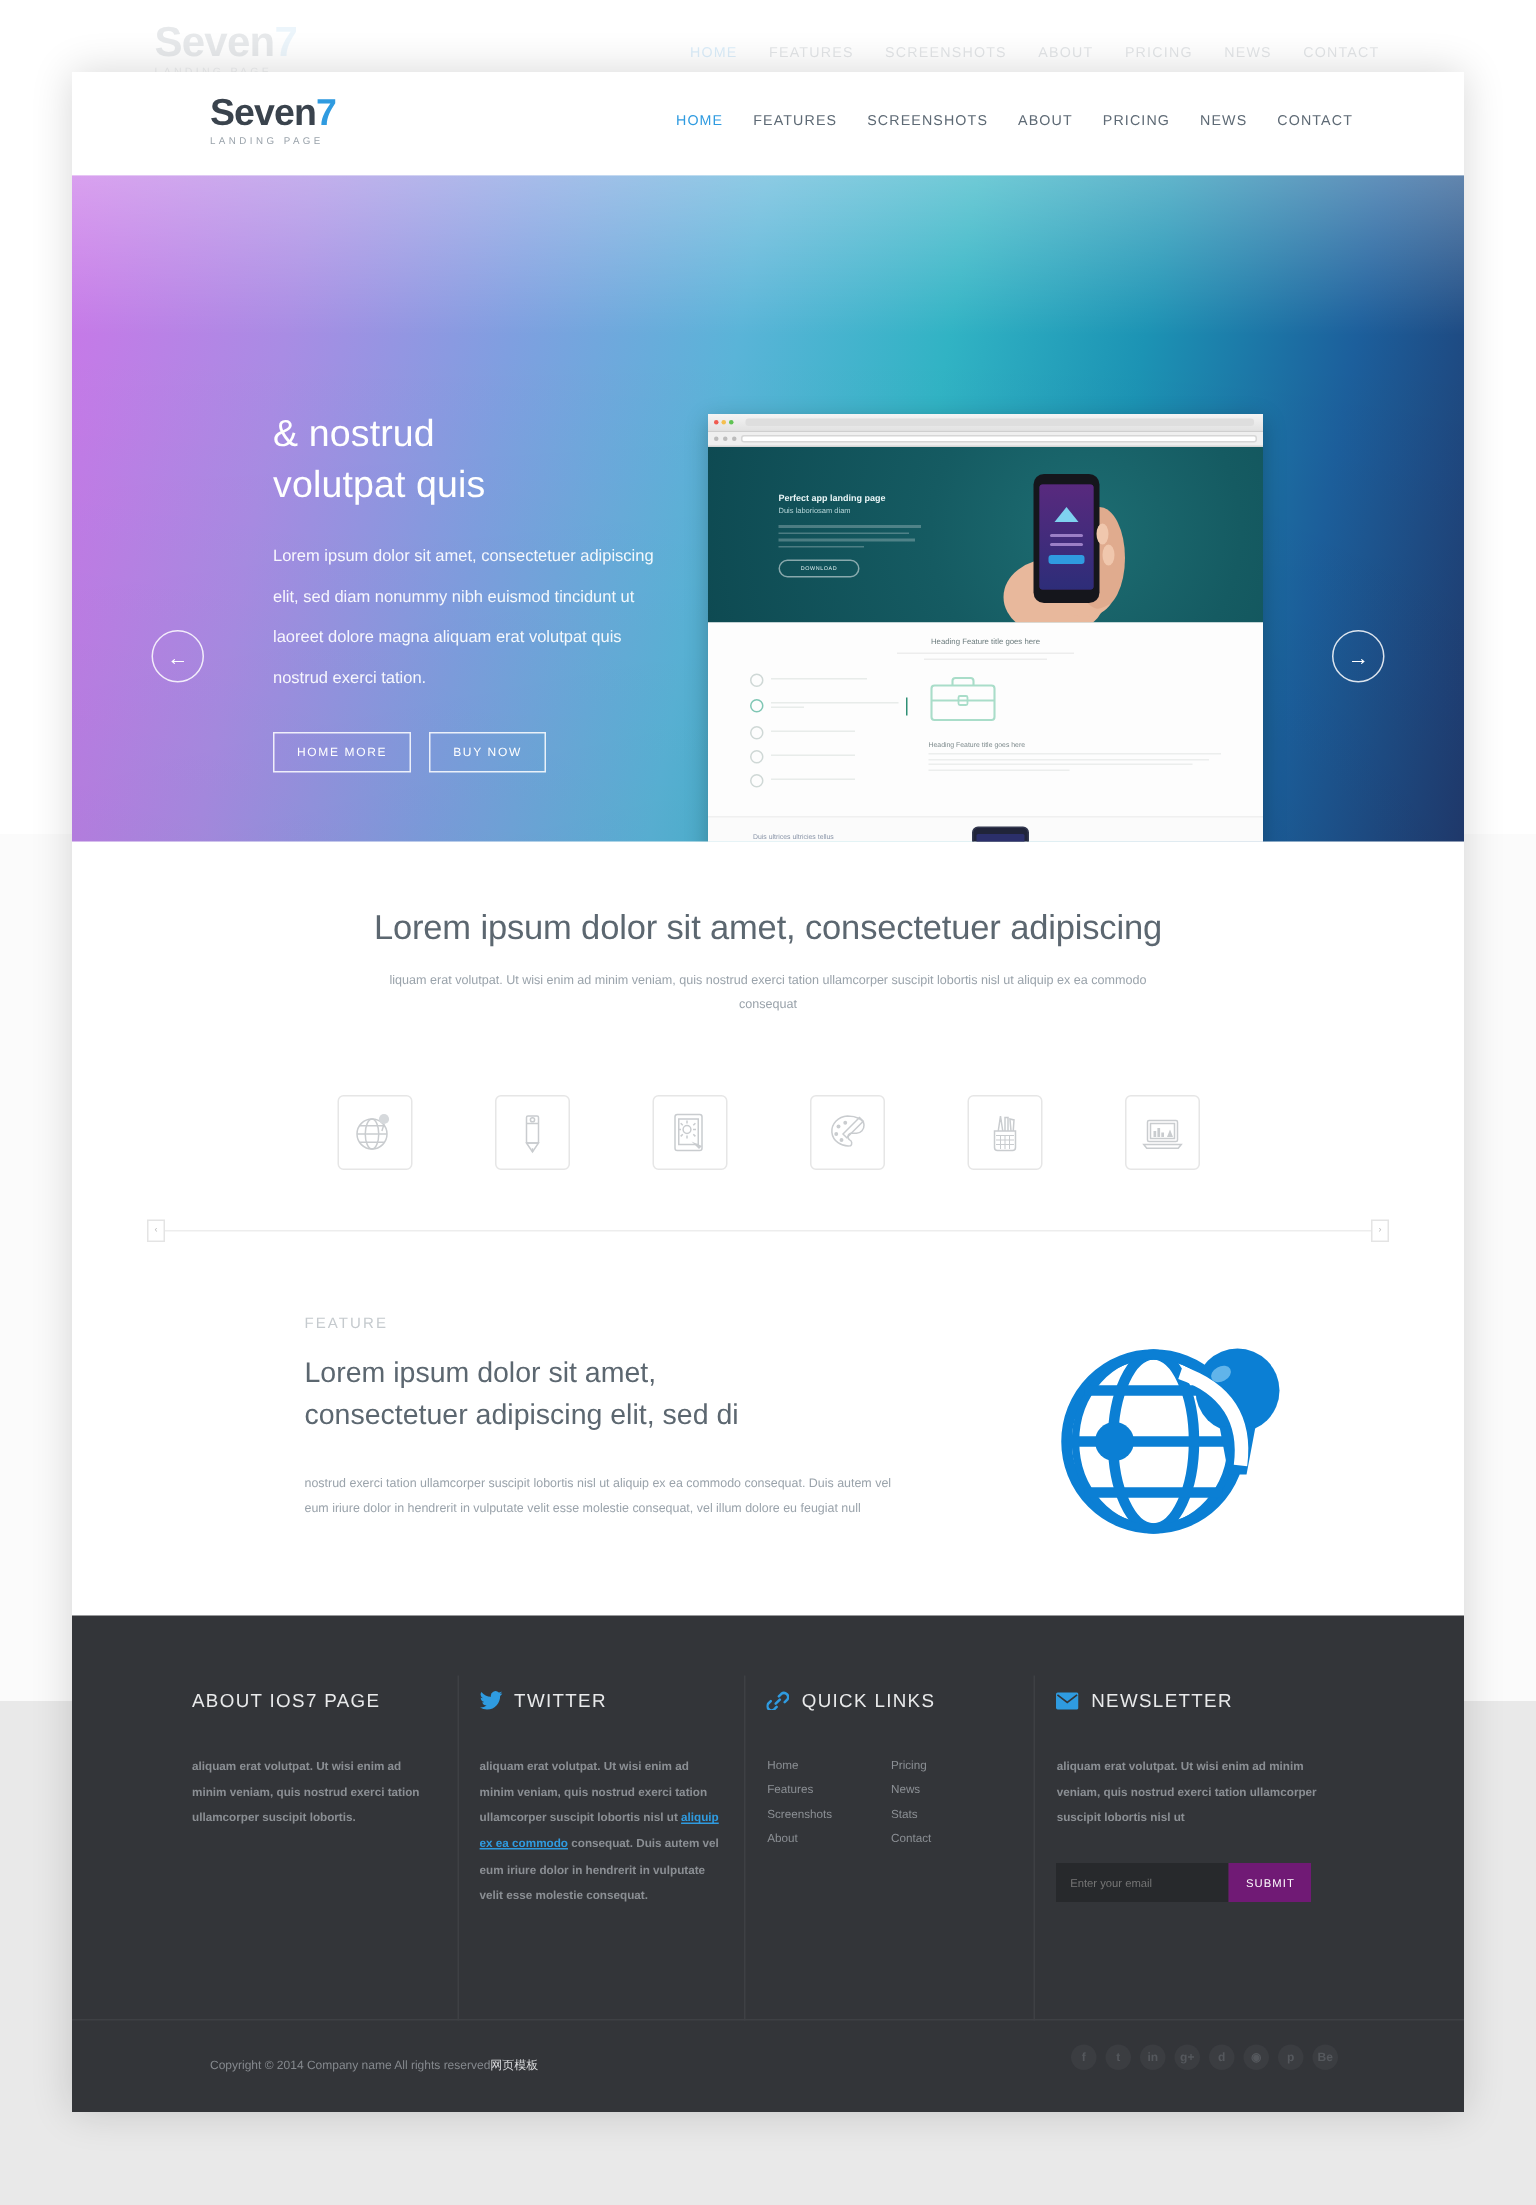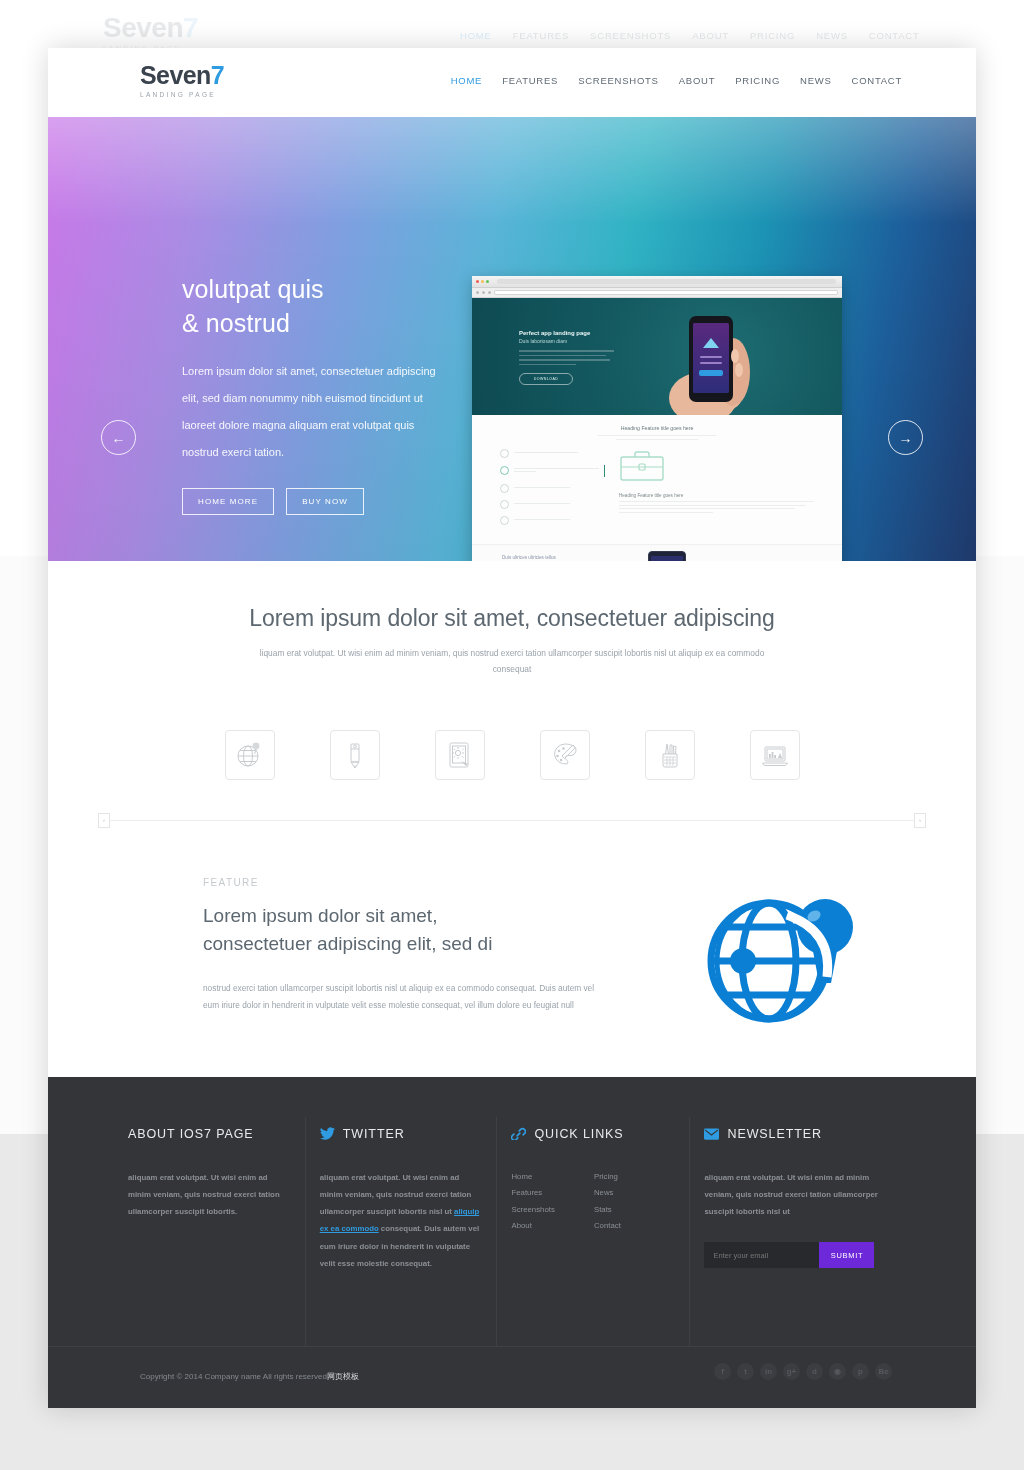--- a/index.html
+++ b/index.html
@@ -142,21 +142,21 @@
   .fp { margin-top:28px; font-size:7.8px; line-height:2.2; color:#8b8f94;font-weight:bold; }
   .fp .lnk { color:#2f9be0; }
   .faddr { margin-top:20px; font-size:7.8px; line-height:2.2; color:#8b8f94; }
   .faddr a { color:#8b8f94; text-decoration:underline; }
   .qlinks { margin-top:28px; display:flex; }
   .qcol { width:86px; }
   .qcol a { display:block; font-size:7.8px; line-height:2.1; color:#8b8f94; text-decoration:none; }
   .nlform { margin-top:22px; display:flex; height:26px; width:170px; }
   .nlinput { flex:1; background:#27292c; border:none; outline:none; color:#8b8f94; font-size:7.5px; padding:0 9px;
              font-family:"Liberation Sans", sans-serif; }
-  .nlbtn { width:66px; background:#6d28d9; color:#fff; border:none; font-size:7.5px; letter-spacing:.7px; cursor:pointer;
+  .nlbtn { width:66px; background:#701a75; color:#fff; border:none; font-size:7.5px; letter-spacing:.7px; cursor:pointer;
            font-family:"Liberation Sans", sans-serif; }
   .fbar { position:absolute; left:0; bottom:0; width:100%; height:62px; border-top:1px solid #3e4044; }
   .fbar-txt { position:absolute; left:92px; top:24px; font-size:8px; color:#85898e; }
   .fbar-txt b { color:#d9dadc; font-weight:normal; }
   .socials { position:absolute; right:84px; top:16px; display:flex; gap:6px; }
   .soc { width:17px; height:17px; border-radius:50%; background:#3b3d41; color:#55585d;
          display:flex; align-items:center; justify-content:center; font-size:8px; font-weight:bold; }
 </style>
 </head>
 <body>
@@ -195,22 +195,22 @@
       <a href="#">PRICING</a>
       <a href="#">NEWS</a>
       <a href="#">CONTACT</a>
     </div>
   </div>
 
   <div class="hero">
 
     <div class="hero-copy">
       <div class="hero-h1">
+        <div>&amp; nostrud</div>
         <div>volutpat quis</div>
-        <div>&amp; nostrud</div>
       </div>
       <div class="hero-p">Lorem ipsum dolor sit amet, consectetuer adipiscing elit, sed diam nonummy nibh euismod tincidunt ut laoreet dolore magna aliquam erat volutpat quis nostrud exerci tation.</div>
       <div class="hero-btns">
         <div class="hero-btn">HOME MORE</div>
         <div class="hero-btn">BUY NOW</div>
       </div>
     </div>
 
     <div class="arrow-btn arrow-left">←</div>
     <div class="arrow-btn arrow-right">→</div>

